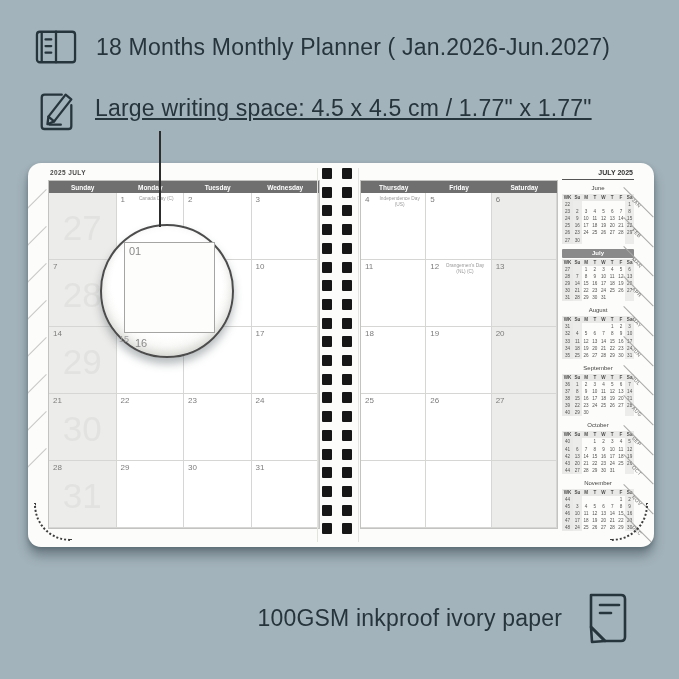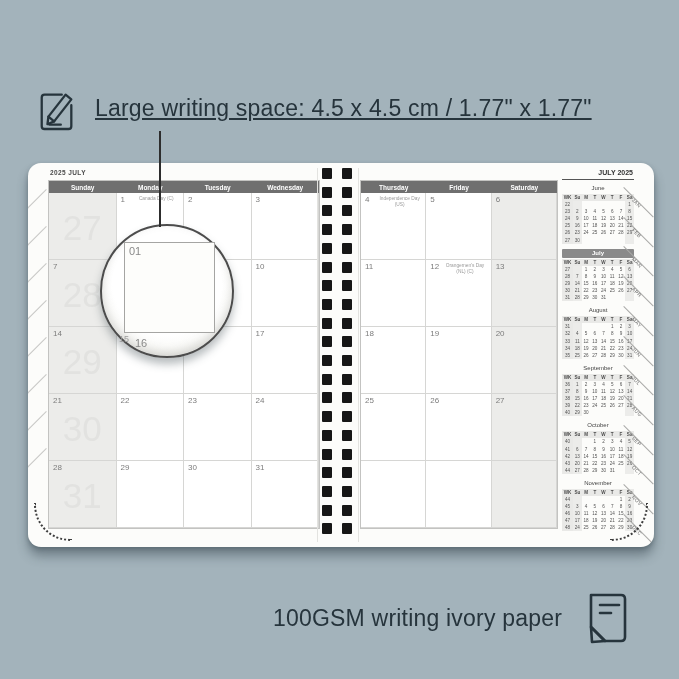--- a/index.html
+++ b/index.html
@@ -69,20 +69,31 @@
   .mag-square{position:absolute;left:22px;top:16px;width:89px;height:89px;border:1px solid #a5a5a3;background:#fdfdfb;}
   .mag-date{position:absolute;top:2px;left:4px;font-size:11px;color:#8a8a8a;}
   .mag-n1{position:absolute;left:17px;bottom:12px;font-size:9px;color:#9c9c9c;}
   .mag-n2{position:absolute;left:33px;bottom:7px;font-size:11px;color:#8a8a8a;}
 </style>
 </head>
 <body>
 
 <div class="canvas">
 
+  <div class="anno anno1">
+    <svg class="icon-svg" width="46" height="40" viewBox="0 0 48 42" fill="none" stroke="#26343c" stroke-width="2.4" stroke-linecap="round" stroke-linejoin="round">
+      <rect x="4" y="5" width="40" height="32" rx="3"></rect>
+      <line x1="24" y1="5" x2="24" y2="37"></line>
+      <line x1="9" y1="5.5" x2="9" y2="36.5"></line>
+      <line x1="13" y1="13" x2="19" y2="13"></line>
+      <line x1="13" y1="20" x2="19" y2="20"></line>
+      <line x1="13" y1="27" x2="19" y2="27"></line>
+    </svg>
+    <span class="txt">18 Months Monthly Planner ( Jan.2026-Jun.2027)</span>
+  </div>
 
   <div class="anno anno2">
     <svg class="icon-svg" width="42" height="48" viewBox="0 0 44 50" fill="none" stroke="#26343c" stroke-width="2.4" stroke-linecap="round" stroke-linejoin="round">
       <path d="M27,11 L9,11 Q6,11 6,14 L6,44 Q6,47 9,47 L34,47 Q37,47 37,44 L37,22"></path>
       <path d="M13,34 L31,11 L37,16 L19,39 Z"></path>
       <path d="M13,34 L12,42 L19,39"></path>
       <line x1="14" y1="42.5" x2="26" y2="42.5"></line>
     </svg>
     <span class="txt">Large writing space: 4.5 x 4.5 cm / 1.77" x 1.77"</span>
   </div>
@@ -647,21 +658,21 @@
 
   <div class="magnifier">
     <div class="mag-square">
       <span class="mag-date">01</span>
     </div>
     <span class="mag-n1">15</span>
     <span class="mag-n2">16</span>
   </div>
 
   <div class="anno anno3">
-    <span class="txt">100GSM writing ivory paper</span>
+    <span class="txt">100GSM inkproof ivory paper</span>
     <svg class="icon-svg" width="52" height="56" viewBox="0 0 52 56" fill="none" stroke="#26343c" stroke-width="2.6" stroke-linecap="round" stroke-linejoin="round">
       <path d="M13,5 L43,5 Q47,5 47,9 L47,47 Q47,51 43,51 L27,51 L13,37 Z"></path>
       <path d="M13,37 L27,51 L14,52 Z"></path>
       <line x1="22" y1="15" x2="41" y2="15"></line>
       <line x1="22" y1="23" x2="33" y2="23"></line>
     </svg>
   </div>
 
 </div>
 

